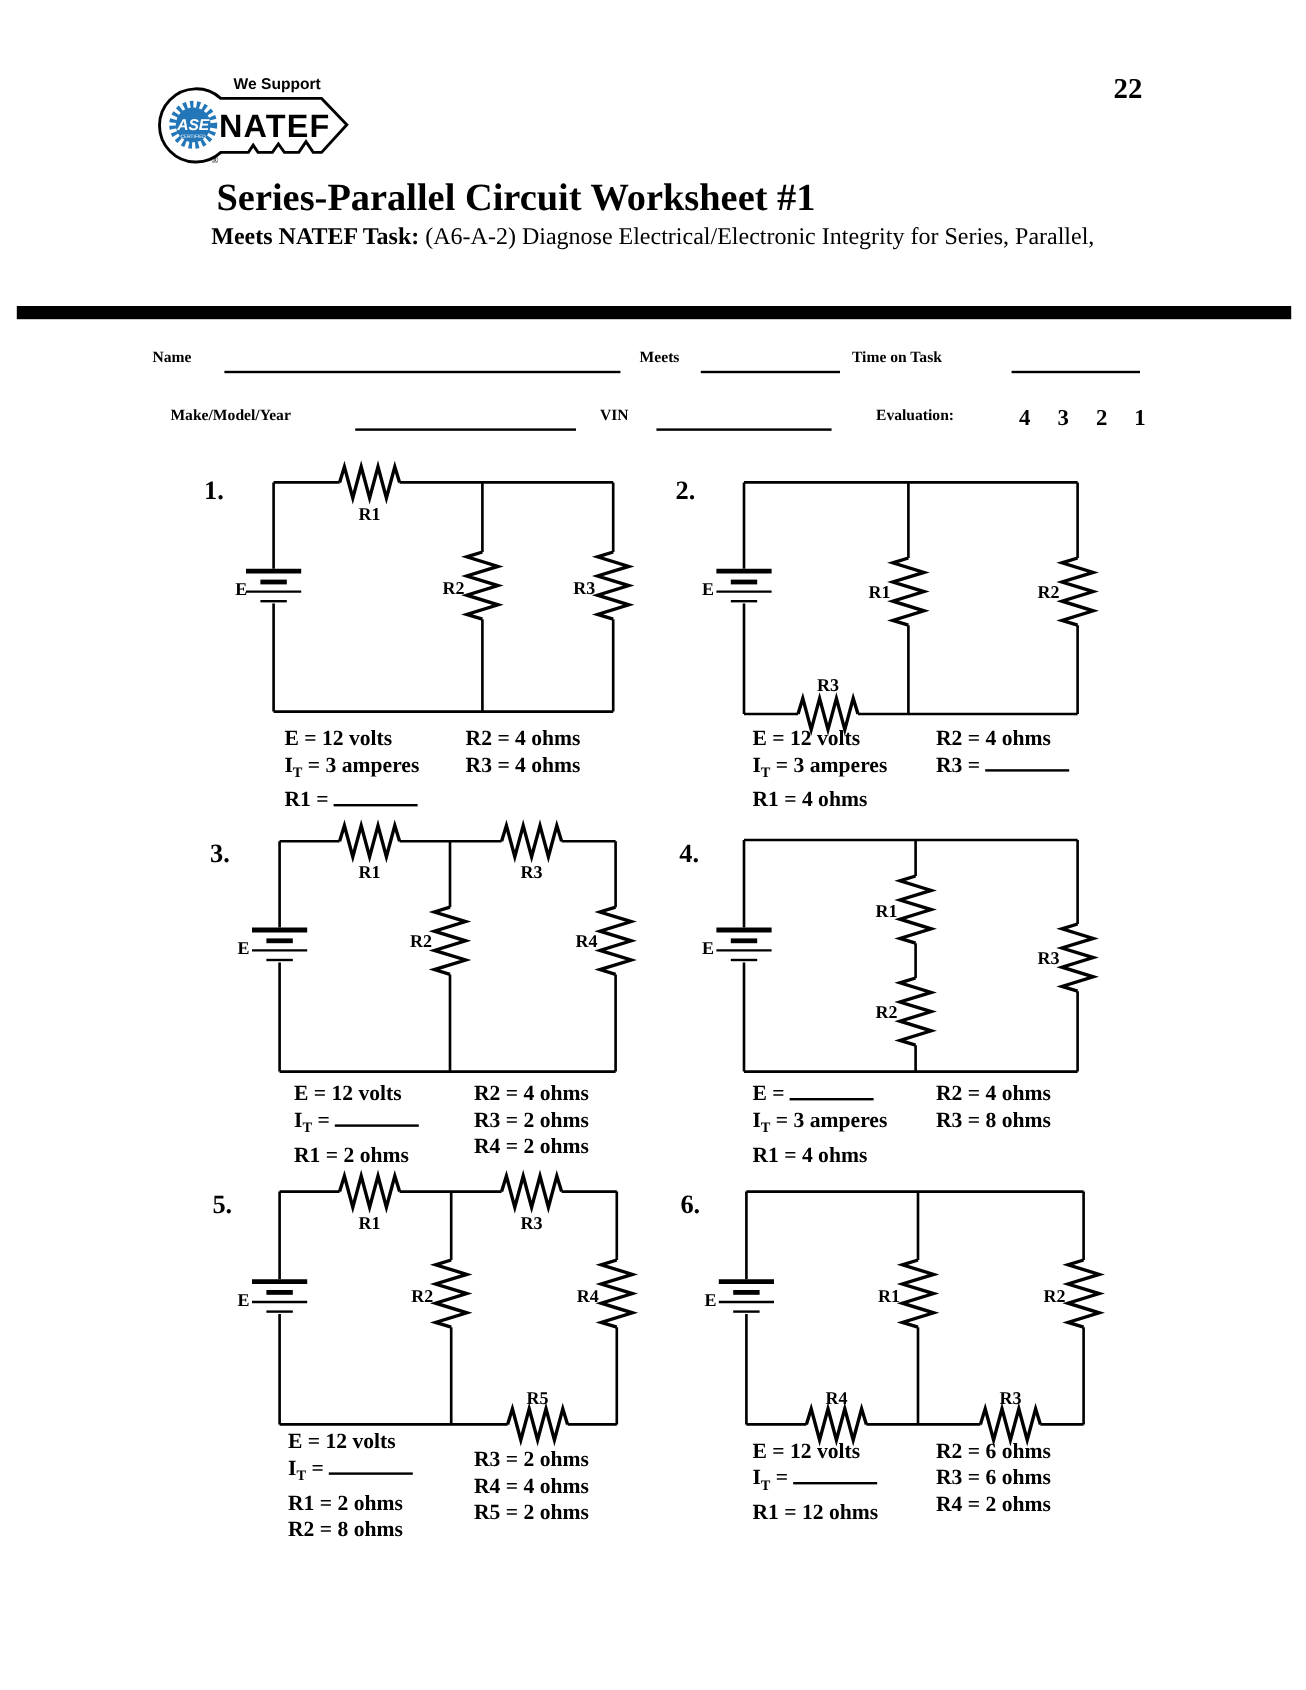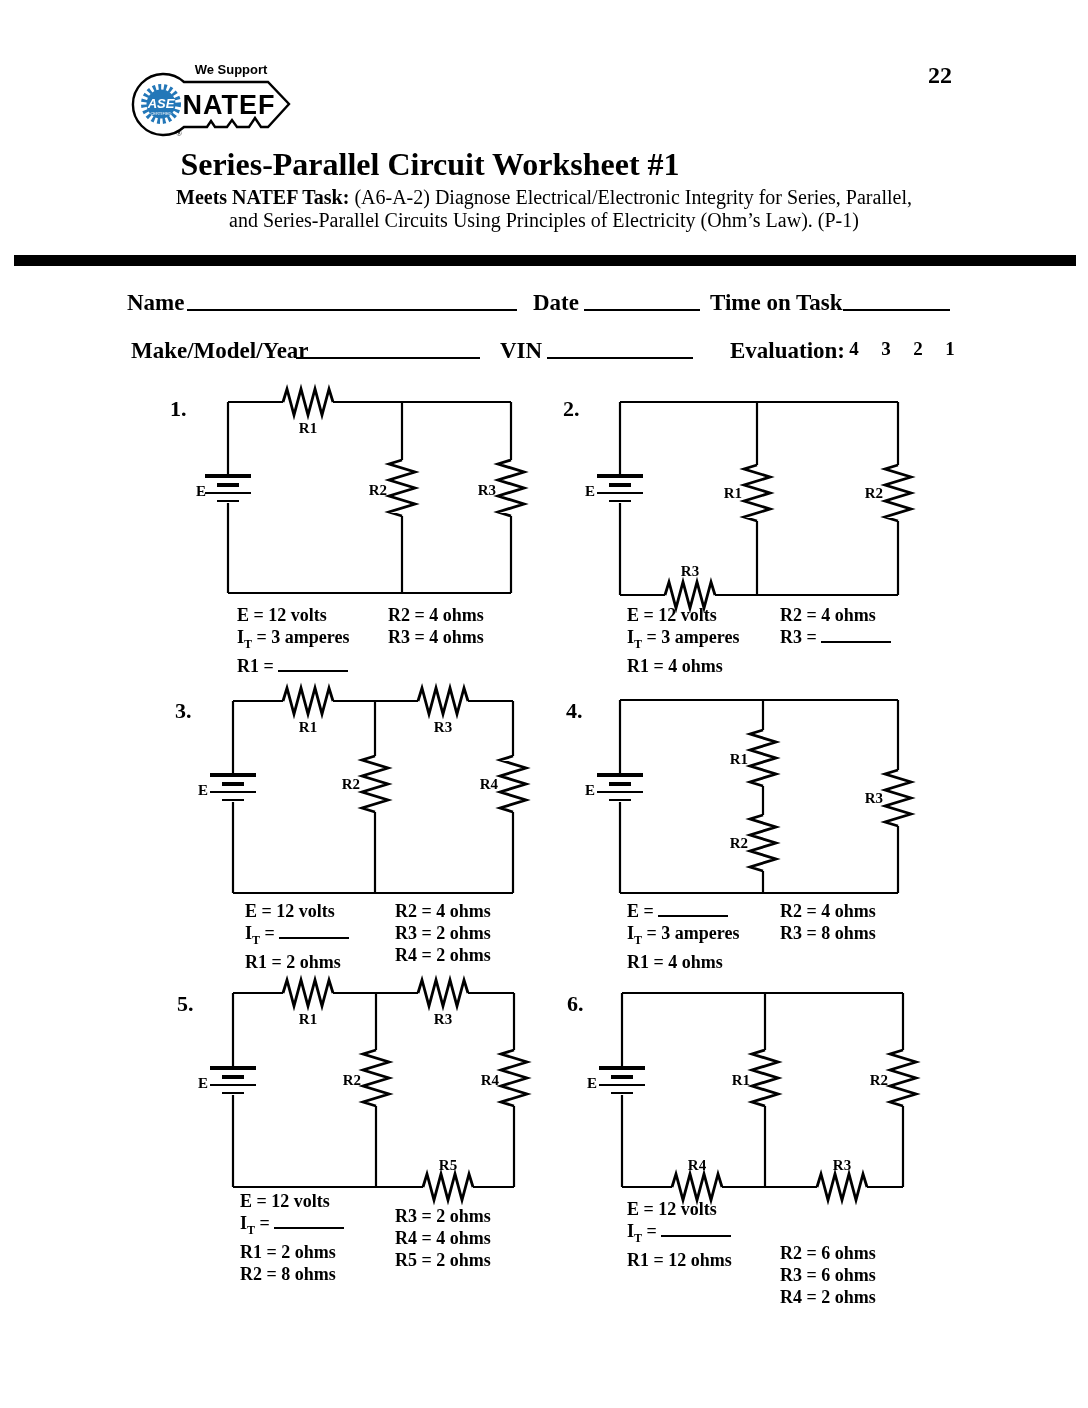--- a/index.html
+++ b/index.html
@@ -6,21 +6,21 @@
   .page {
     position:relative; width:1088px; height:1408px; background:#fff;
     font-family:"Liberation Serif", serif; color:#000; overflow:hidden;
   }
   .abs { position:absolute; }
   .page-number { top:62px; left:928px; font-size:24px; font-weight:bold; }
   .title { top:146px; left:0; width:860px; text-align:center; font-size:32px; font-weight:bold; letter-spacing:0px; }
   .subtitle { top:186px; left:0; width:1088px; text-align:center; font-size:20px; line-height:23px; }
   .subtitle b { font-weight:bold; }
   .thick-rule { top:255px; left:14px; width:1062px; height:11px; background:#000; }
-  .form-label { font-size:23px; font-weight:bold; white-space:nowrap; }
+  .form-label { font-size:13px; font-weight:bold; white-space:nowrap; }
   .fill-line { border-bottom:2px solid #000; height:0; }
   .eval-num { font-size:19px; font-weight:bold; width:24px; text-align:center; }
   .circ-num { font-size:22px; font-weight:bold; }
   .gv { font-size:18px; line-height:22px; white-space:nowrap;font-weight:bold; }
   .gv sub { font-size:12px; }
   .gv .blank-line { display:inline-block; width:70px; height:13px; border-bottom:2px solid #000; }
   svg { position:absolute; overflow:visible; }
   .wire { stroke:#000; stroke-width:2.2; fill:none; }
   .res  { stroke:#000; stroke-width:2.8; fill:none; stroke-linejoin:miter; }
   .batL4 { stroke:#000; stroke-width:4; }
@@ -45,33 +45,32 @@
     <text x="101" y="60" text-anchor="middle" class="logo-sans" font-size="27" font-weight="bold" letter-spacing="1" fill="#000">NATEF</text>
     <text x="51" y="82" text-anchor="middle" font-size="8" fill="#000">®</text>
   </svg>
 
   <div class="abs page-number">22</div>
 
   <div class="abs title">Series-Parallel Circuit Worksheet #1</div>
 
   <div class="abs subtitle">
     <div><b>Meets NATEF Task:</b> <span>(A6-A-2)  Diagnose Electrical/Electronic Integrity for Series, Parallel,</span></div>
-    <div>and Series-Parallel Circuits Using Principles of Electricity (Ohm’s Law). (P-1)</div>
   </div>
 
   <div class="abs thick-rule"></div>
 
   <div class="abs form-label" style="left:127px; top:290px;">Name</div>
   <div class="abs fill-line" style="left:187px; top:309px; width:330px;"></div>
-  <div class="abs form-label" style="left:533px; top:290px;">Date</div>
+  <div class="abs form-label" style="left:533px; top:290px;">Meets</div>
   <div class="abs fill-line" style="left:584px; top:309px; width:116px;"></div>
   <div class="abs form-label" style="left:710px; top:290px;">Time on Task</div>
   <div class="abs fill-line" style="left:843px; top:309px; width:107px;"></div>
 
-  <div class="abs form-label" style="left:131px; top:338px;">Make/Model/Year</div>
+  <div class="abs form-label" style="left:142px; top:338px;">Make/Model/Year</div>
   <div class="abs fill-line" style="left:296px; top:357px; width:184px;"></div>
   <div class="abs form-label" style="left:500px; top:338px;">VIN</div>
   <div class="abs fill-line" style="left:547px; top:357px; width:146px;"></div>
   <div class="abs form-label" style="left:730px; top:338px;">Evaluation:</div>
   <div class="abs eval-num" style="left:842px; top:338px;">4</div>
   <div class="abs eval-num" style="left:874px; top:338px;">3</div>
   <div class="abs eval-num" style="left:906px; top:338px;">2</div>
   <div class="abs eval-num" style="left:938px; top:338px;">1</div>
 
   <div class="abs circ-num" style="left:170px; top:396px;">1.</div>
@@ -242,19 +241,19 @@
       <div class="gv-line"><span>R3 = 2 ohms</span></div>
       <div class="gv-line"><span>R4 = 4 ohms</span></div>
       <div class="gv-line"><span>R5 = 2 ohms</span></div>
     </div>
 
   <div class="abs gv" style="left:627px; top:1198px;">
       <div class="gv-line"><span>E = 12 volts</span></div>
       <div class="gv-line"><span>I</span><sub>T</sub><span> = </span><span class="blank-line"></span></div>
       <div class="gv-line"><span>R1 = 12 ohms</span></div>
     </div>
-  <div class="abs gv" style="left:780px; top:1198px;margin-top:44px;">
+  <div class="abs gv" style="left:780px; top:1198px;">
       <div class="gv-line"><span>R2 = 6 ohms</span></div>
       <div class="gv-line"><span>R3 = 6 ohms</span></div>
       <div class="gv-line"><span>R4 = 2 ohms</span></div>
     </div>
 
 </div>
 
 </body></html>

